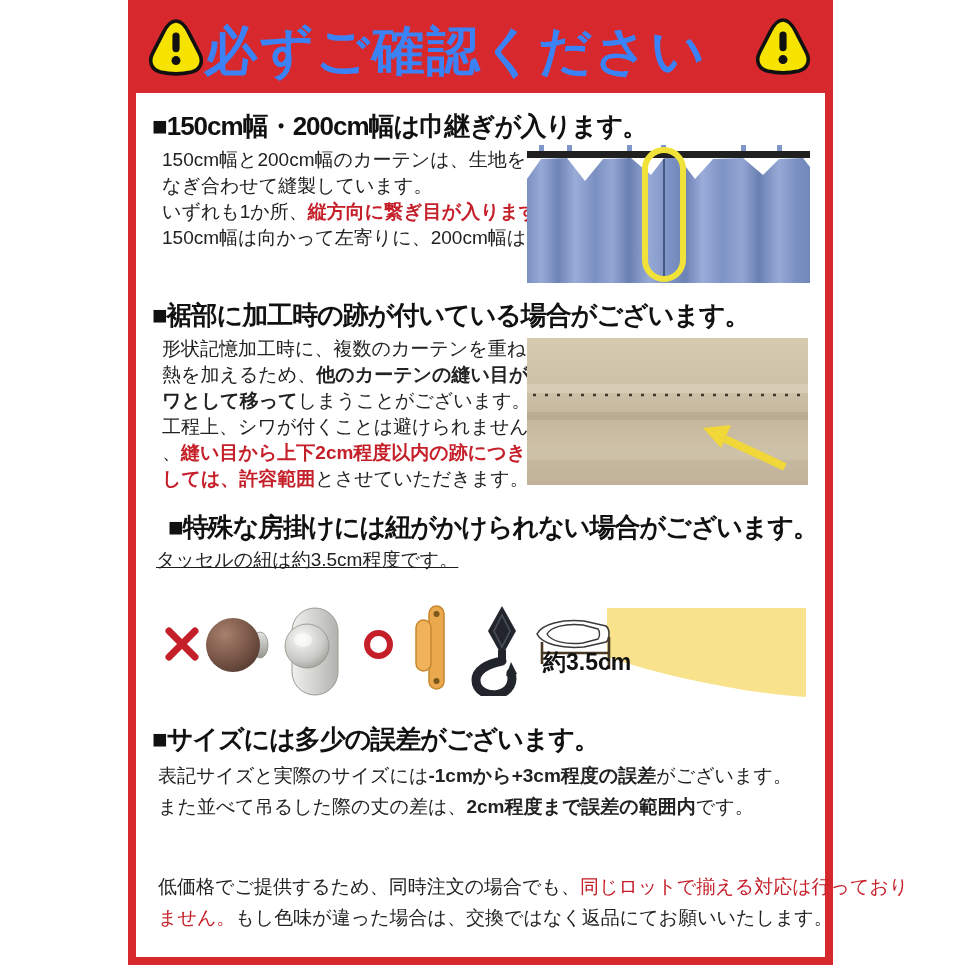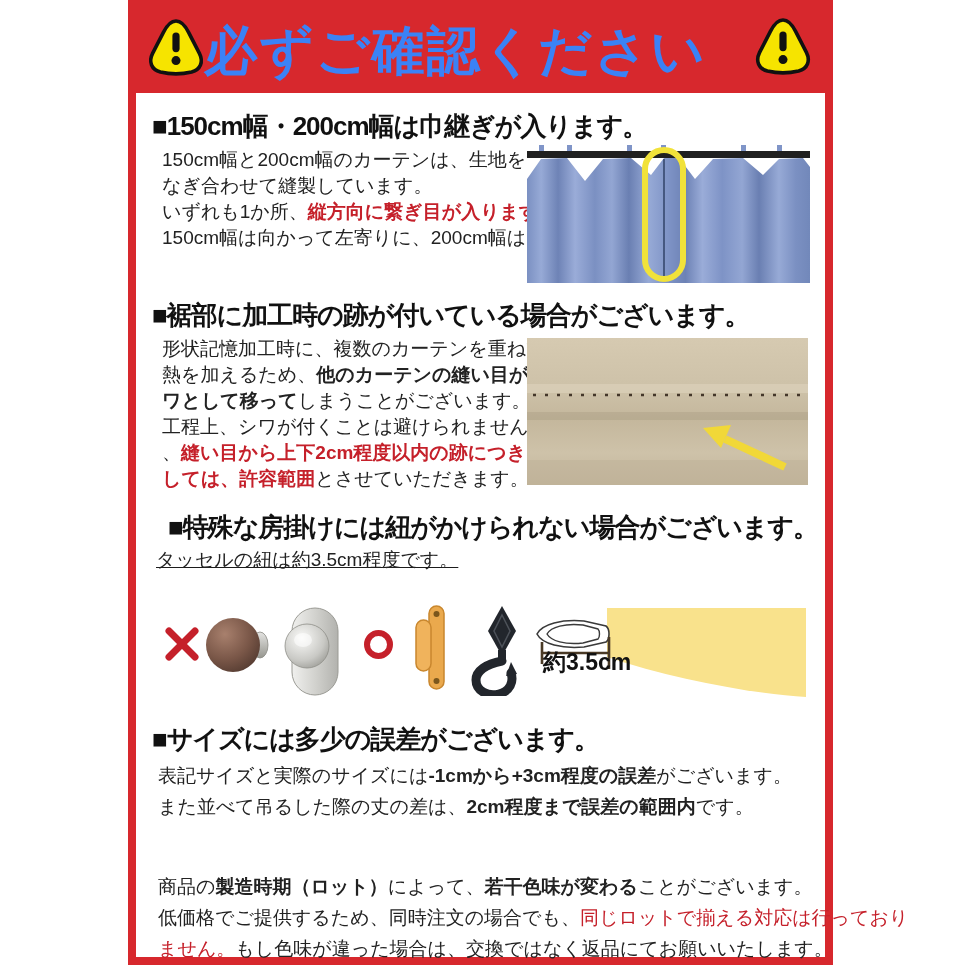--- a/index.html
+++ b/index.html
@@ -193,18 +193,17 @@
   </svg>
   <div class="abs sizelab" style="left:531px;top:647px;margin-left:12px;">約3.5cm</div>
 
   <div class="abs h" style="left:152px;top:722px;">■サイズには多少の誤差がございます。</div>
   <div class="abs lh31" style="left:158px;top:760px;">
     <div class="bl"><span>表記サイズと実際のサイズには</span><span class="b">-1cmから+3cm程度の誤差</span><span>がございます。</span></div>
     <div class="bl"><span>また並べて吊るした際の丈の差は、</span><span class="b">2cm程度まで誤差の範囲内</span><span>です。</span></div>
   </div>
 
   <div class="abs lh31" style="left:158px;top:871px;">
-    <div class="bl"><span>商品の</span><span class="b">製造時期（ロット）</span><span>によって、</span><span class="b">若干色味が変わる</span><span>ことがございます。</span></div>
     <div class="bl"><span>低価格でご提供するため、同時注文の場合でも、</span><span class="red">同じロットで揃える対応は行っており</span></div>
     <div class="bl"><span class="red">ません。</span><span>もし色味が違った場合は、交換ではなく返品にてお願いいたします。</span></div>
   </div>
 
 </div>
 
 </body></html>

